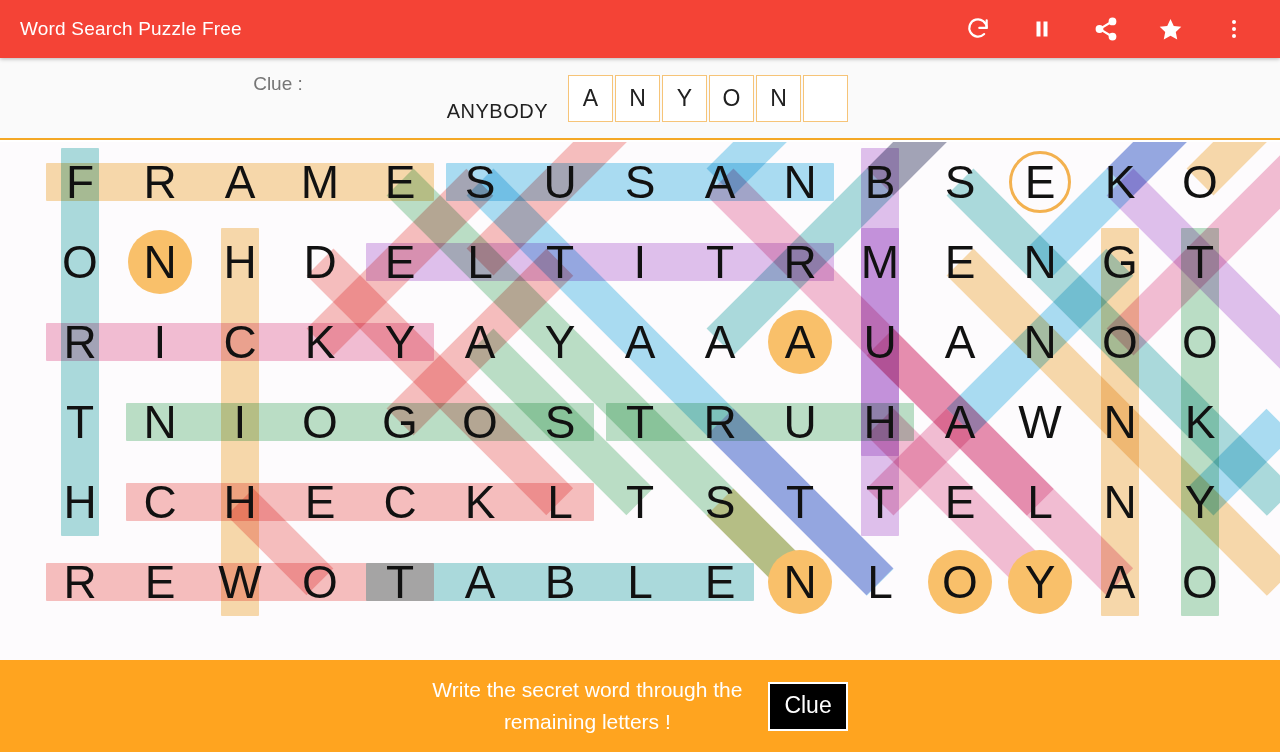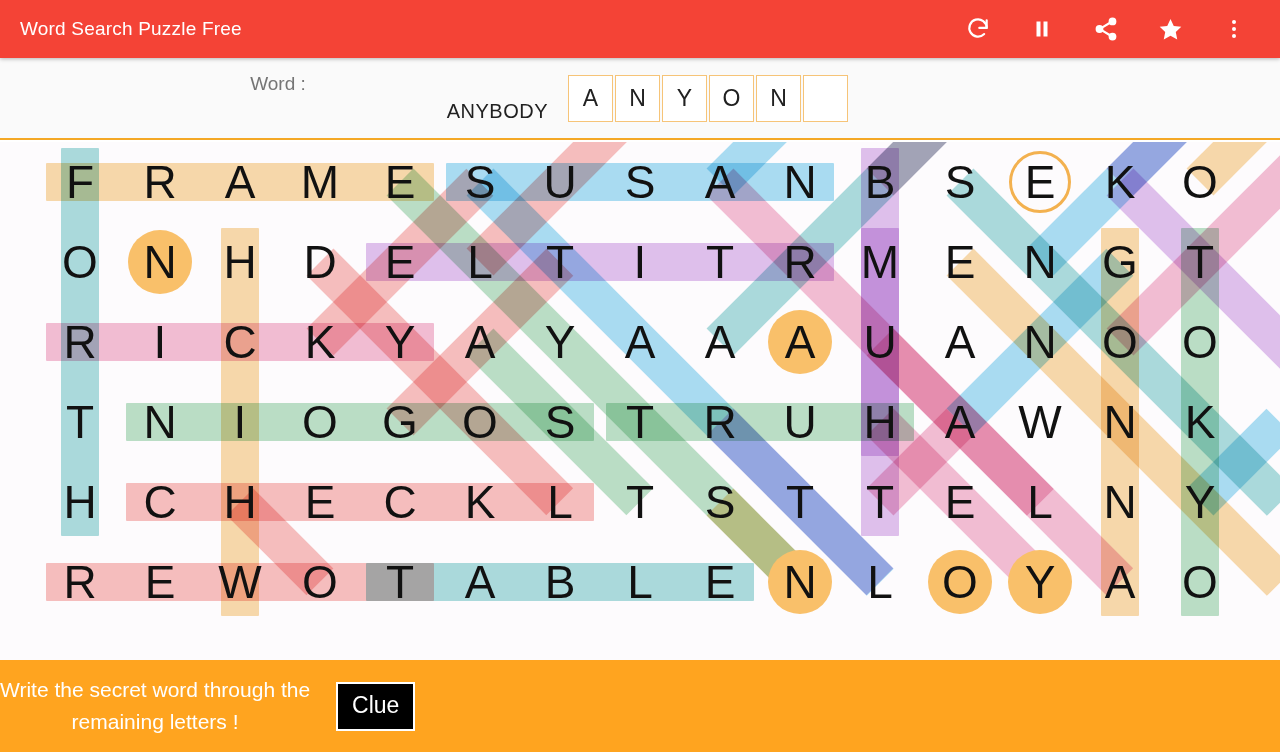--- a/index.html
+++ b/index.html
@@ -108,21 +108,21 @@
 
   
   .banner {
     position: absolute; left: 0; top: 660px;
     width: 1280px; height: 92px;
     background: #ffa41f;
     z-index: 12;
   }
   .banner-inner {
     position: absolute; inset: 0;
-    display: flex; align-items: center; 
+    display: flex; align-items: center; justify-content: center;
     gap: 26px;
     border-radius: 19px;
   }
   .banner-text {
     color: #ffffff; font-size: 21px; line-height: 1.52;
     text-align: center; max-width: 420px;
   }
   .help-btn {
     background: #000000; color: #ffffff;
     font-size: 23px;
@@ -184,21 +184,21 @@
         <circle cx="10" cy="5" r="2" fill="#fff"></circle>
         <circle cx="10" cy="12" r="2" fill="#fff"></circle>
         <circle cx="10" cy="19" r="2" fill="#fff"></circle>
       </svg>
     </div>
   </div>
 </div>
 
 <div class="cluebar">
   <div class="clue-block">
-    <div class="clue-label">Word :</div>
+    <div class="clue-label">Clue :</div>
     <div class="clue-word">ANYBODY</div>
   </div>
   <div class="answer-boxes">
       <div class="ans-box">A</div>
       <div class="ans-box">N</div>
       <div class="ans-box">Y</div>
       <div class="ans-box">O</div>
       <div class="ans-box">N</div>
       <div class="ans-box"></div>
     </div>

